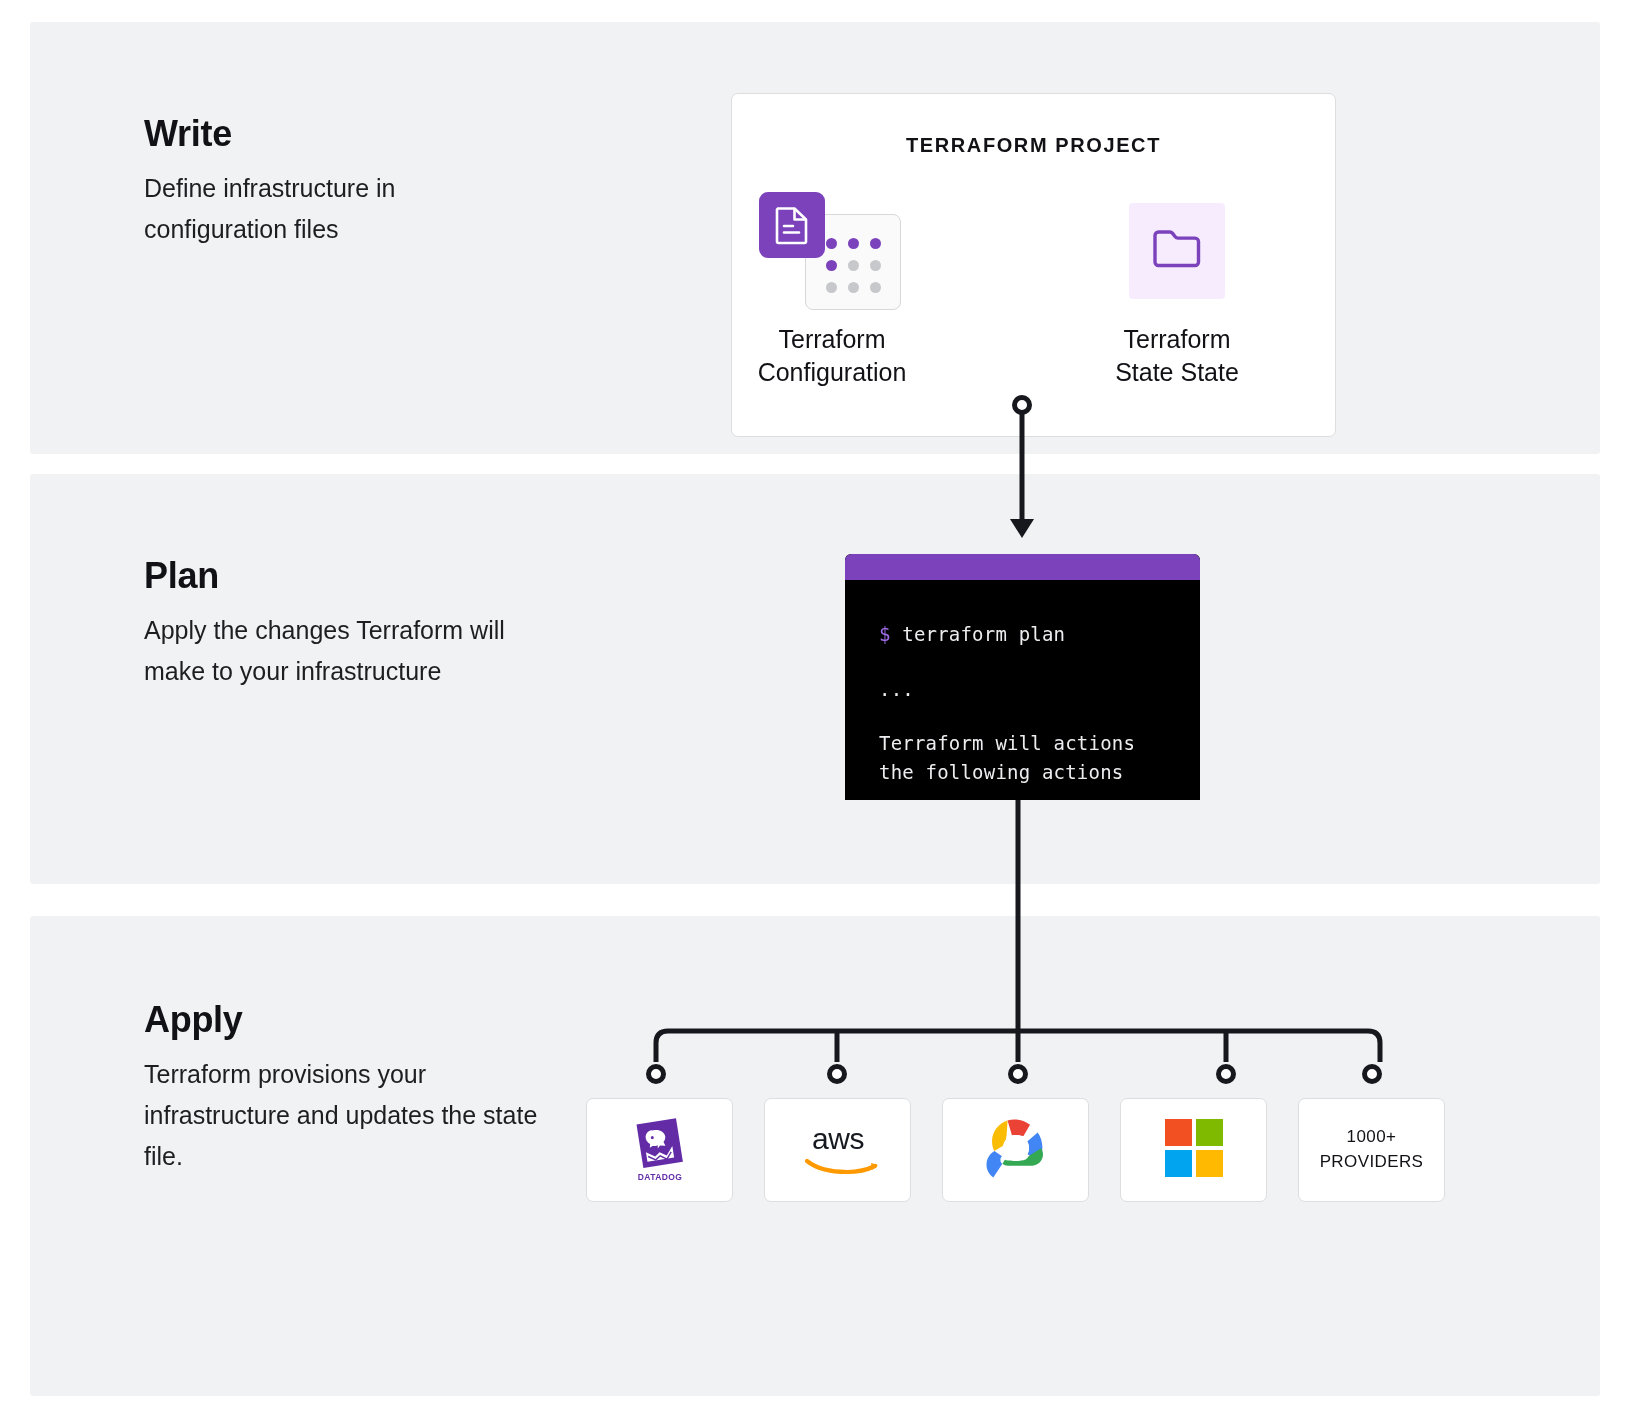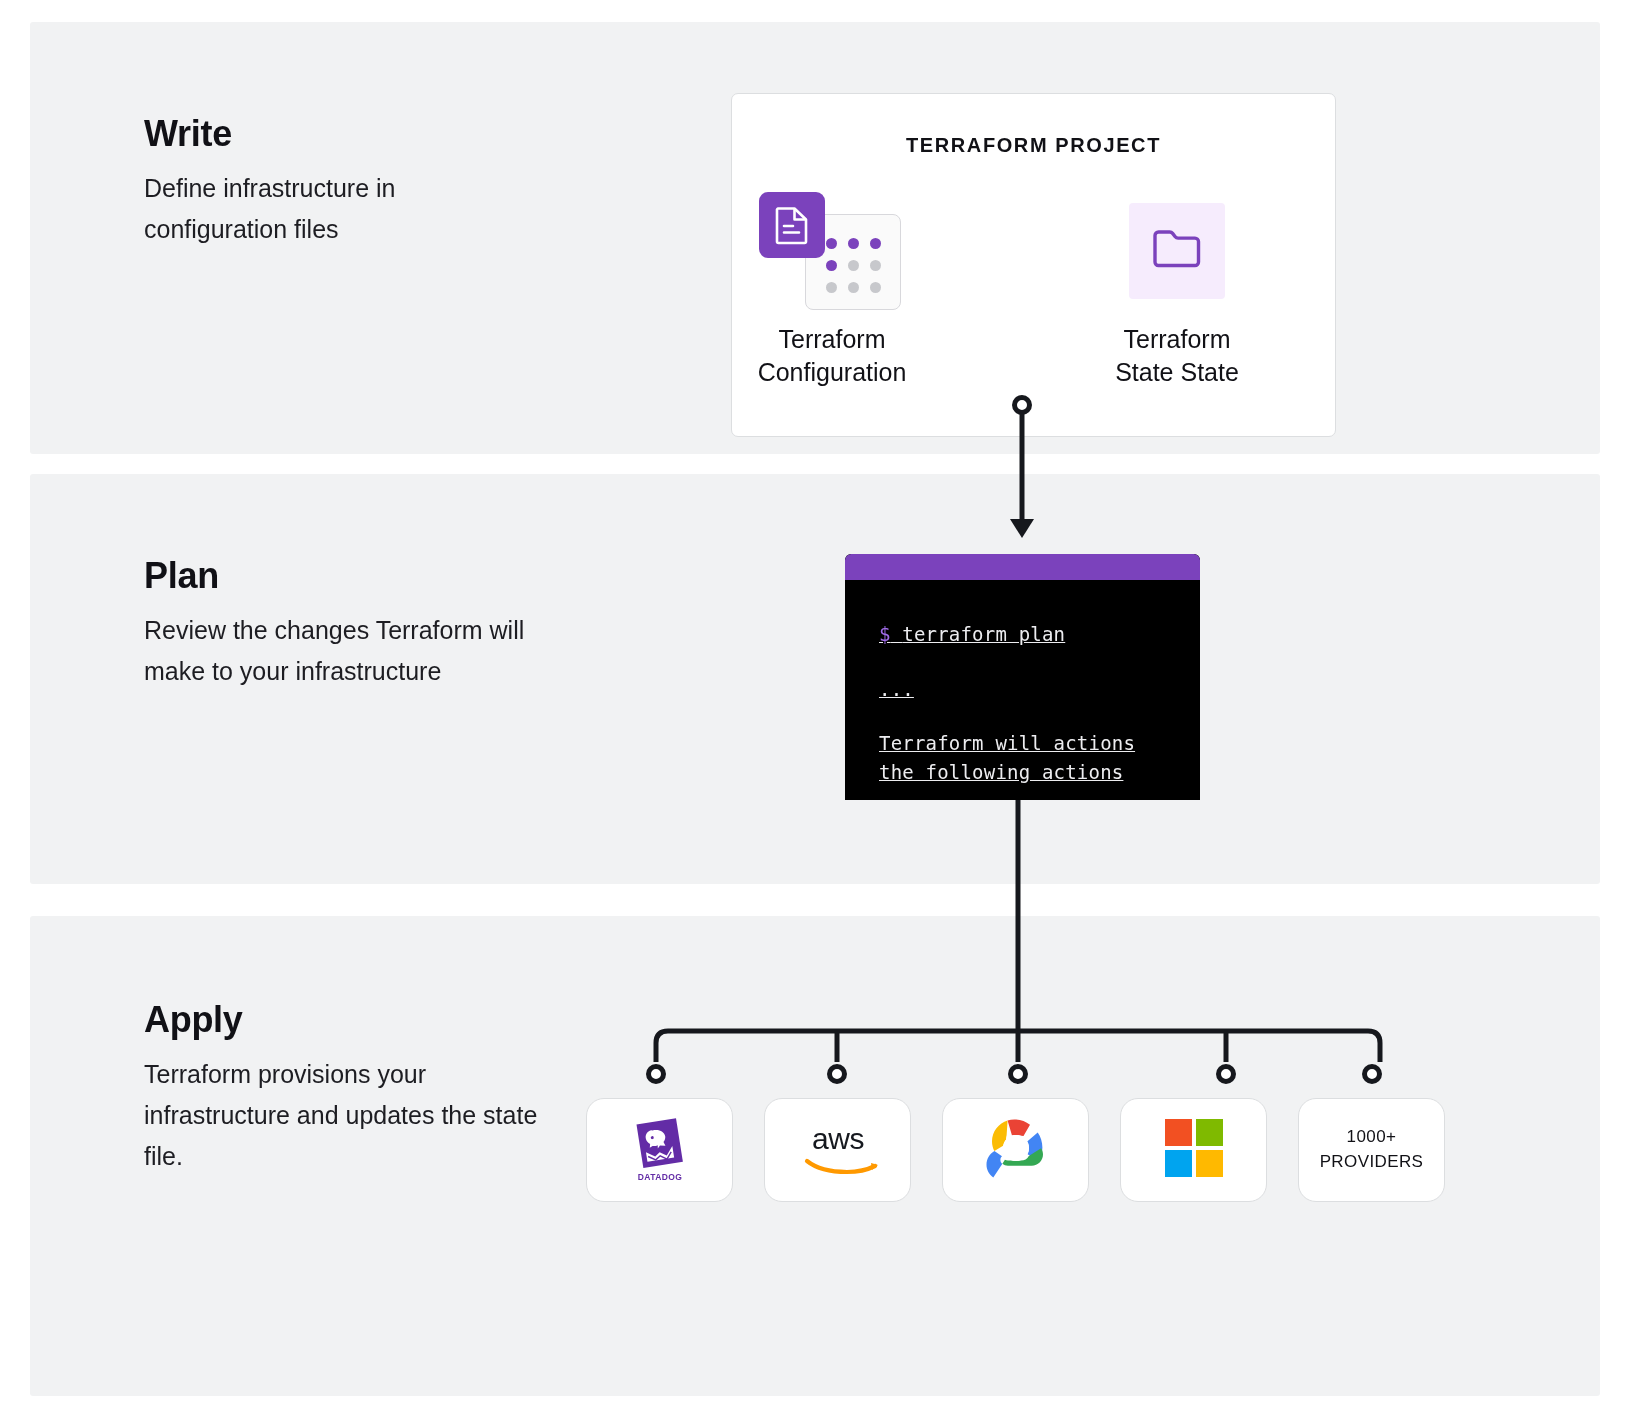--- a/index.html
+++ b/index.html
@@ -145,21 +145,20 @@
     background: #7b42bc;
     border-radius: 6px 6px 0 0;
   }
   #terminal-body {
     padding: 40px 0 0 34px;
     font-family: "DejaVu Sans Mono", "Liberation Mono", monospace;
     font-size: 19px;
     line-height: 1.5;
     color: #ededf0;
     letter-spacing: 0.2px;
-    text-decoration: underline;
   }
   .term-line { white-space: pre; }
   .term-prompt { color: #a06ce8; }
   .term-gap { height: 26px; }
 
   
   svg.conn { position: absolute; left: 0; top: 0; width: 1630px; height: 1418px; pointer-events: none; }
 
   
   #providers {
@@ -167,21 +166,21 @@
     left: 586px;
     top: 1098px;
     display: flex;
     gap: 31px;
   }
   .provider-card {
     width: 147px;
     height: 104px;
     background: #ffffff;
     border: 1px solid #dcdee0;
-    border-radius: 18px;
+    border-radius: 7px;
     display: flex;
     align-items: center;
     justify-content: center;
   }
   .provider-text {
     text-align: center;
     font-size: 17px;
     line-height: 1.45;
     letter-spacing: 0.4px;
     color: #111116;
@@ -197,21 +196,21 @@
   <div class="band" id="band-plan"></div>
   <div class="band" id="band-apply"></div>
 
   <div class="step-text" id="text-write">
     <div class="step-title">Write</div>
     <div class="step-desc">Define infrastructure in configuration files</div>
   </div>
 
   <div class="step-text" id="text-plan">
     <div class="step-title">Plan</div>
-    <div class="step-desc">Review the changes Terraform will make to your infrastructure</div>
+    <div class="step-desc">Apply the changes Terraform will make to your infrastructure</div>
   </div>
 
   <div class="step-text" id="text-apply">
     <div class="step-title">Apply</div>
     <div class="step-desc">Terraform provisions your infrastructure and updates the state file.</div>
   </div>
 
   <div id="tf-project">
     <div id="tf-project-title">TERRAFORM PROJECT</div>
 

